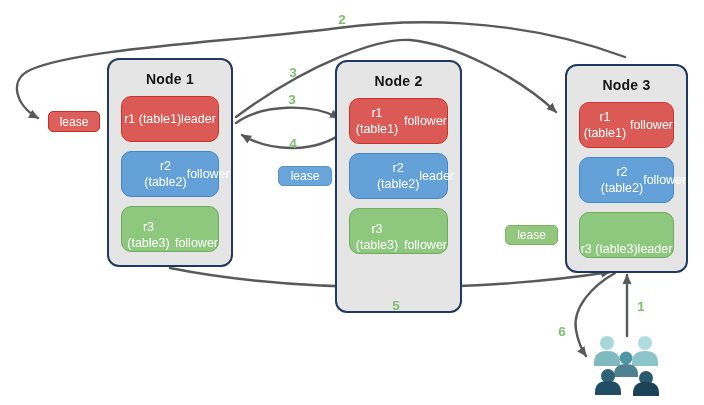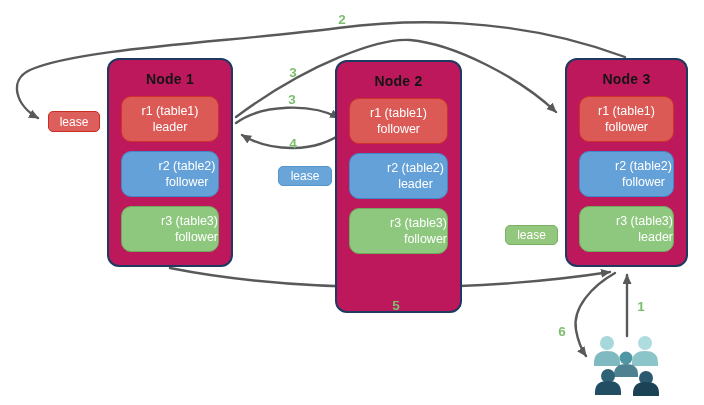--- a/index.html
+++ b/index.html
@@ -2,31 +2,31 @@
 <html style="--node-border: #1F3960; --arrow: #58595B; --label-green: #7CBE6E; --replica-red: #DC5A56; --replica-red-border: #CE312B; --replica-blue: #64A1D8; --replica-blue-border: #4288C8; --replica-green: #8DC87E; --replica-green-border: #6FAB5C; --lease-red: #DD5F5B; --lease-red-border: #CC2B24; --lease-blue: #6AA5DA; --lease-blue-border: #5694CE; --lease-green: #94C77E; --lease-green-border: #79B163;"><head>
 <meta charset="utf-8">
 <style>
   html,body{margin:0;padding:0;background:#ffffff;}
   #canvas{
     position:relative;width:704px;height:405px;background:#ffffff;overflow:hidden;
     font-family:"Liberation Sans","DejaVu Sans",sans-serif;
   }
   
   .node{
-    position:absolute;box-sizing:border-box;background:#be185d;
+    position:absolute;box-sizing:border-box;background:#e5e5e5;
     border:2px solid var(--node-border);border-radius:12px;
     display:flex;flex-direction:column;align-items:center;
   }
   .node-title{
     margin-top:11px;margin-bottom:9px;font-size:14px;font-weight:bold;color:#141414;
     letter-spacing:.2px;
   }
   .replica{
     box-sizing:border-box;width:calc(100% - 24px);height:46px;border-radius:10px;
-    margin-bottom:9px;display:flex;flex-direction:column;align-items:center;justify-content:center;
+    margin-bottom:9px;display:flex;align-items:center;justify-content:center;
     color:#ffffff;font-size:12.5px;line-height:16px;text-align:center;
   }
   .replica.red{background:var(--replica-red);border:1.5px solid var(--replica-red-border);}
   .replica.blue{background:var(--replica-blue);border:1.5px solid var(--replica-blue-border);padding-left:34px;}
   .replica.green{background:var(--replica-green);border:1.5px solid var(--replica-green-border);align-items:flex-end;}
   
   .lease{
     position:absolute;box-sizing:border-box;border-radius:5px;color:#ffffff;font-size:12px;
     display:flex;align-items:center;justify-content:center;
   }
@@ -110,21 +110,21 @@
     <div class="replica blue">
       <span>r2 (table2)</span>
       <span>leader</span>
     </div>
     <div class="replica green">
       <span>r3 (table3)</span>
       <span>follower</span>
     </div>
   </div>
 
-  <div class="node" style="left:565px;top:58px;width:123px;height:209px">
+  <div class="node" style="left:565px;top:64px;width:123px;height:209px">
     <div class="node-title">Node 3</div>
     <div class="replica red">
       <span>r1 (table1)</span>
       <span>follower</span>
     </div>
     <div class="replica blue">
       <span>r2 (table2)</span>
       <span>follower</span>
     </div>
     <div class="replica green">

